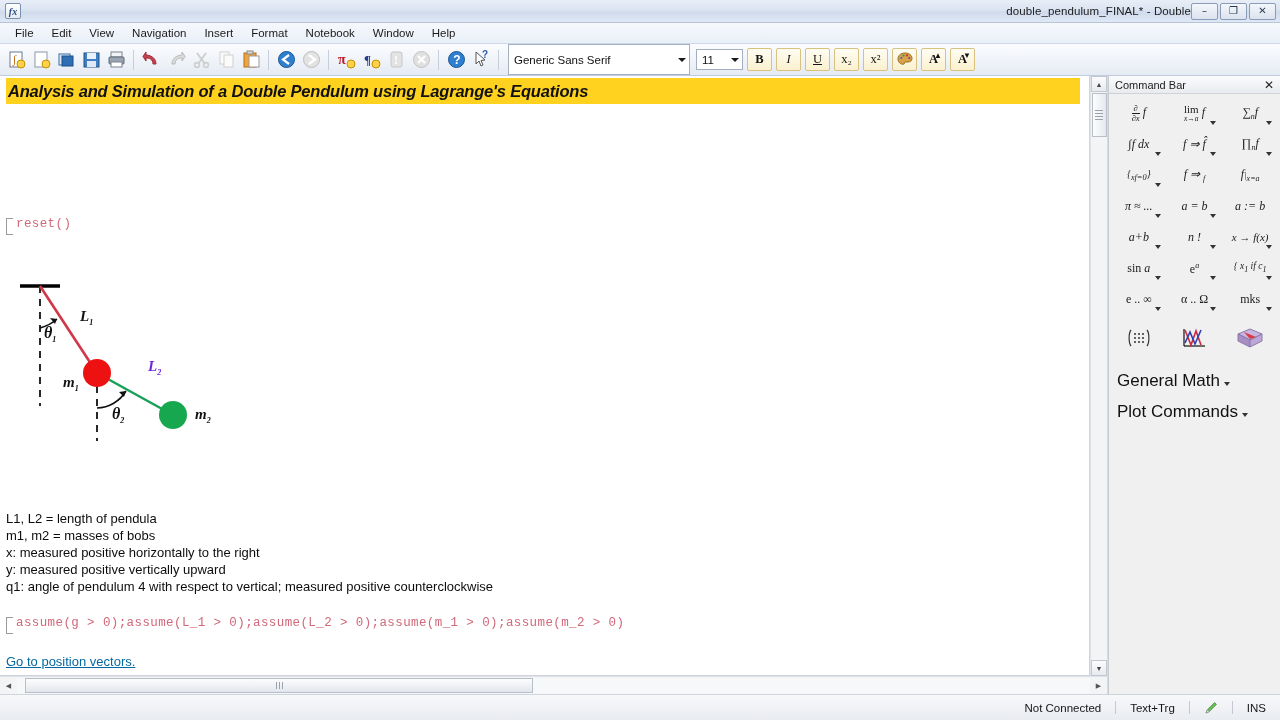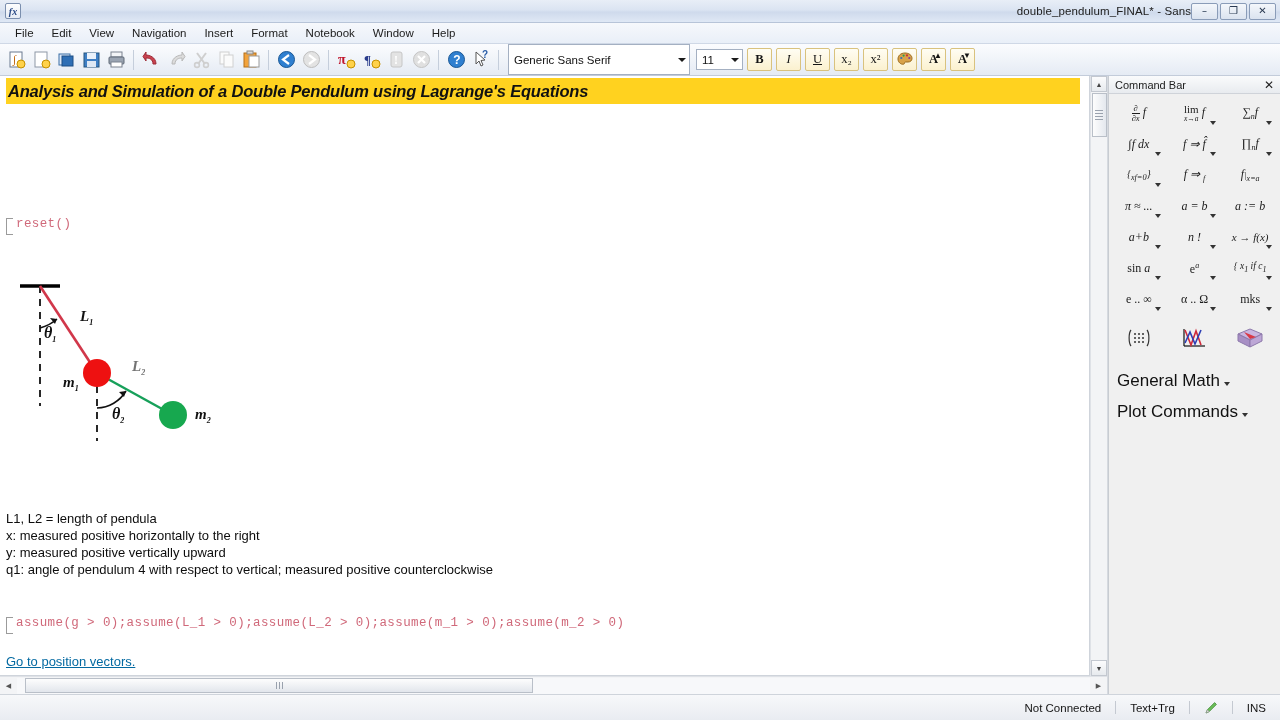--- a/index.html
+++ b/index.html
@@ -340,21 +340,21 @@
   .st-cell { padding: 0 14px; display: flex; align-items: center; height: 100%; }
   .st-div { width: 1px; height: 13px; background: #c4c9d1; }
 </style>
 </head>
 <body>
 
 <div id="app">
 
   <div class="titlebar">
     <div class="app-icon">fx</div>
-    <div class="title-text">double_pendulum_FINAL* - Sans</div>
+    <div class="title-text">double_pendulum_FINAL* - Double</div>
     <div class="win-buttons">
       <div class="win-btn">
           <span class="gl">–</span>
         </div>
       <div class="win-btn">
           <span class="gl">❐</span>
         </div>
       <div class="win-btn">
           <span class="gl">✕</span>
         </div>
@@ -582,39 +582,40 @@
 
                 <circle cx="97" cy="107" r="14" fill="#ee1111"></circle>
 
                 <circle cx="173" cy="149" r="14" fill="#17a84f"></circle>
               </svg>
 
               
               <div style="position:absolute;left:80px;top:42px;font-family:'Liberation Serif',serif;font-style:italic;font-weight:bold;font-size:15px;color:#111;">
                 <span>L</span><span class="sub">1</span>
               </div>
-              <div style="position:absolute;left:132px;top:92px;font-family:'Liberation Serif',serif;font-style:italic;font-weight:bold;font-size:15px;color:#737373;">
+              <div style="position:absolute;left:148px;top:92px;font-family:'Liberation Serif',serif;font-style:italic;font-weight:bold;font-size:15px;color:#6d28d9;">
                 <span>L</span><span class="sub">2</span>
               </div>
               <div style="position:absolute;left:63px;top:108px;font-family:'Liberation Serif',serif;font-style:italic;font-weight:bold;font-size:15px;color:#111;">
                 <span>m</span><span class="sub">1</span>
               </div>
               <div style="position:absolute;left:195px;top:140px;font-family:'Liberation Serif',serif;font-style:italic;font-weight:bold;font-size:15px;color:#111;">
                 <span>m</span><span class="sub">2</span>
               </div>
               <div style="position:absolute;left:44px;top:58px;font-family:'Liberation Serif',serif;font-style:italic;font-weight:bold;font-size:16px;color:#111;">
                 <span>θ</span><span class="sub">1</span>
               </div>
               <div style="position:absolute;left:112px;top:139px;font-family:'Liberation Serif',serif;font-style:italic;font-weight:bold;font-size:16px;color:#111;">
                 <span>θ</span><span class="sub">2</span>
               </div>
             </div>
 
             <div class="desc-block">
               <div>L1, L2 = length of pendula</div>
+              <div>m1, m2 = masses of bobs</div>
               <div>x: measured positive horizontally to the right</div>
               <div>y: measured positive vertically upward</div>
               <div>q1: angle of pendulum 4 with respect to vertical; measured positive counterclockwise</div>
             </div>
 
             <div class="codeline" style="left:6px; top:540px;">
               <div class="code-bracket"></div>
               <div class="code-text">assume(g &gt; 0);assume(L_1 &gt; 0);assume(L_2 &gt; 0);assume(m_1 &gt; 0);assume(m_2 &gt; 0)</div>
             </div>
 

